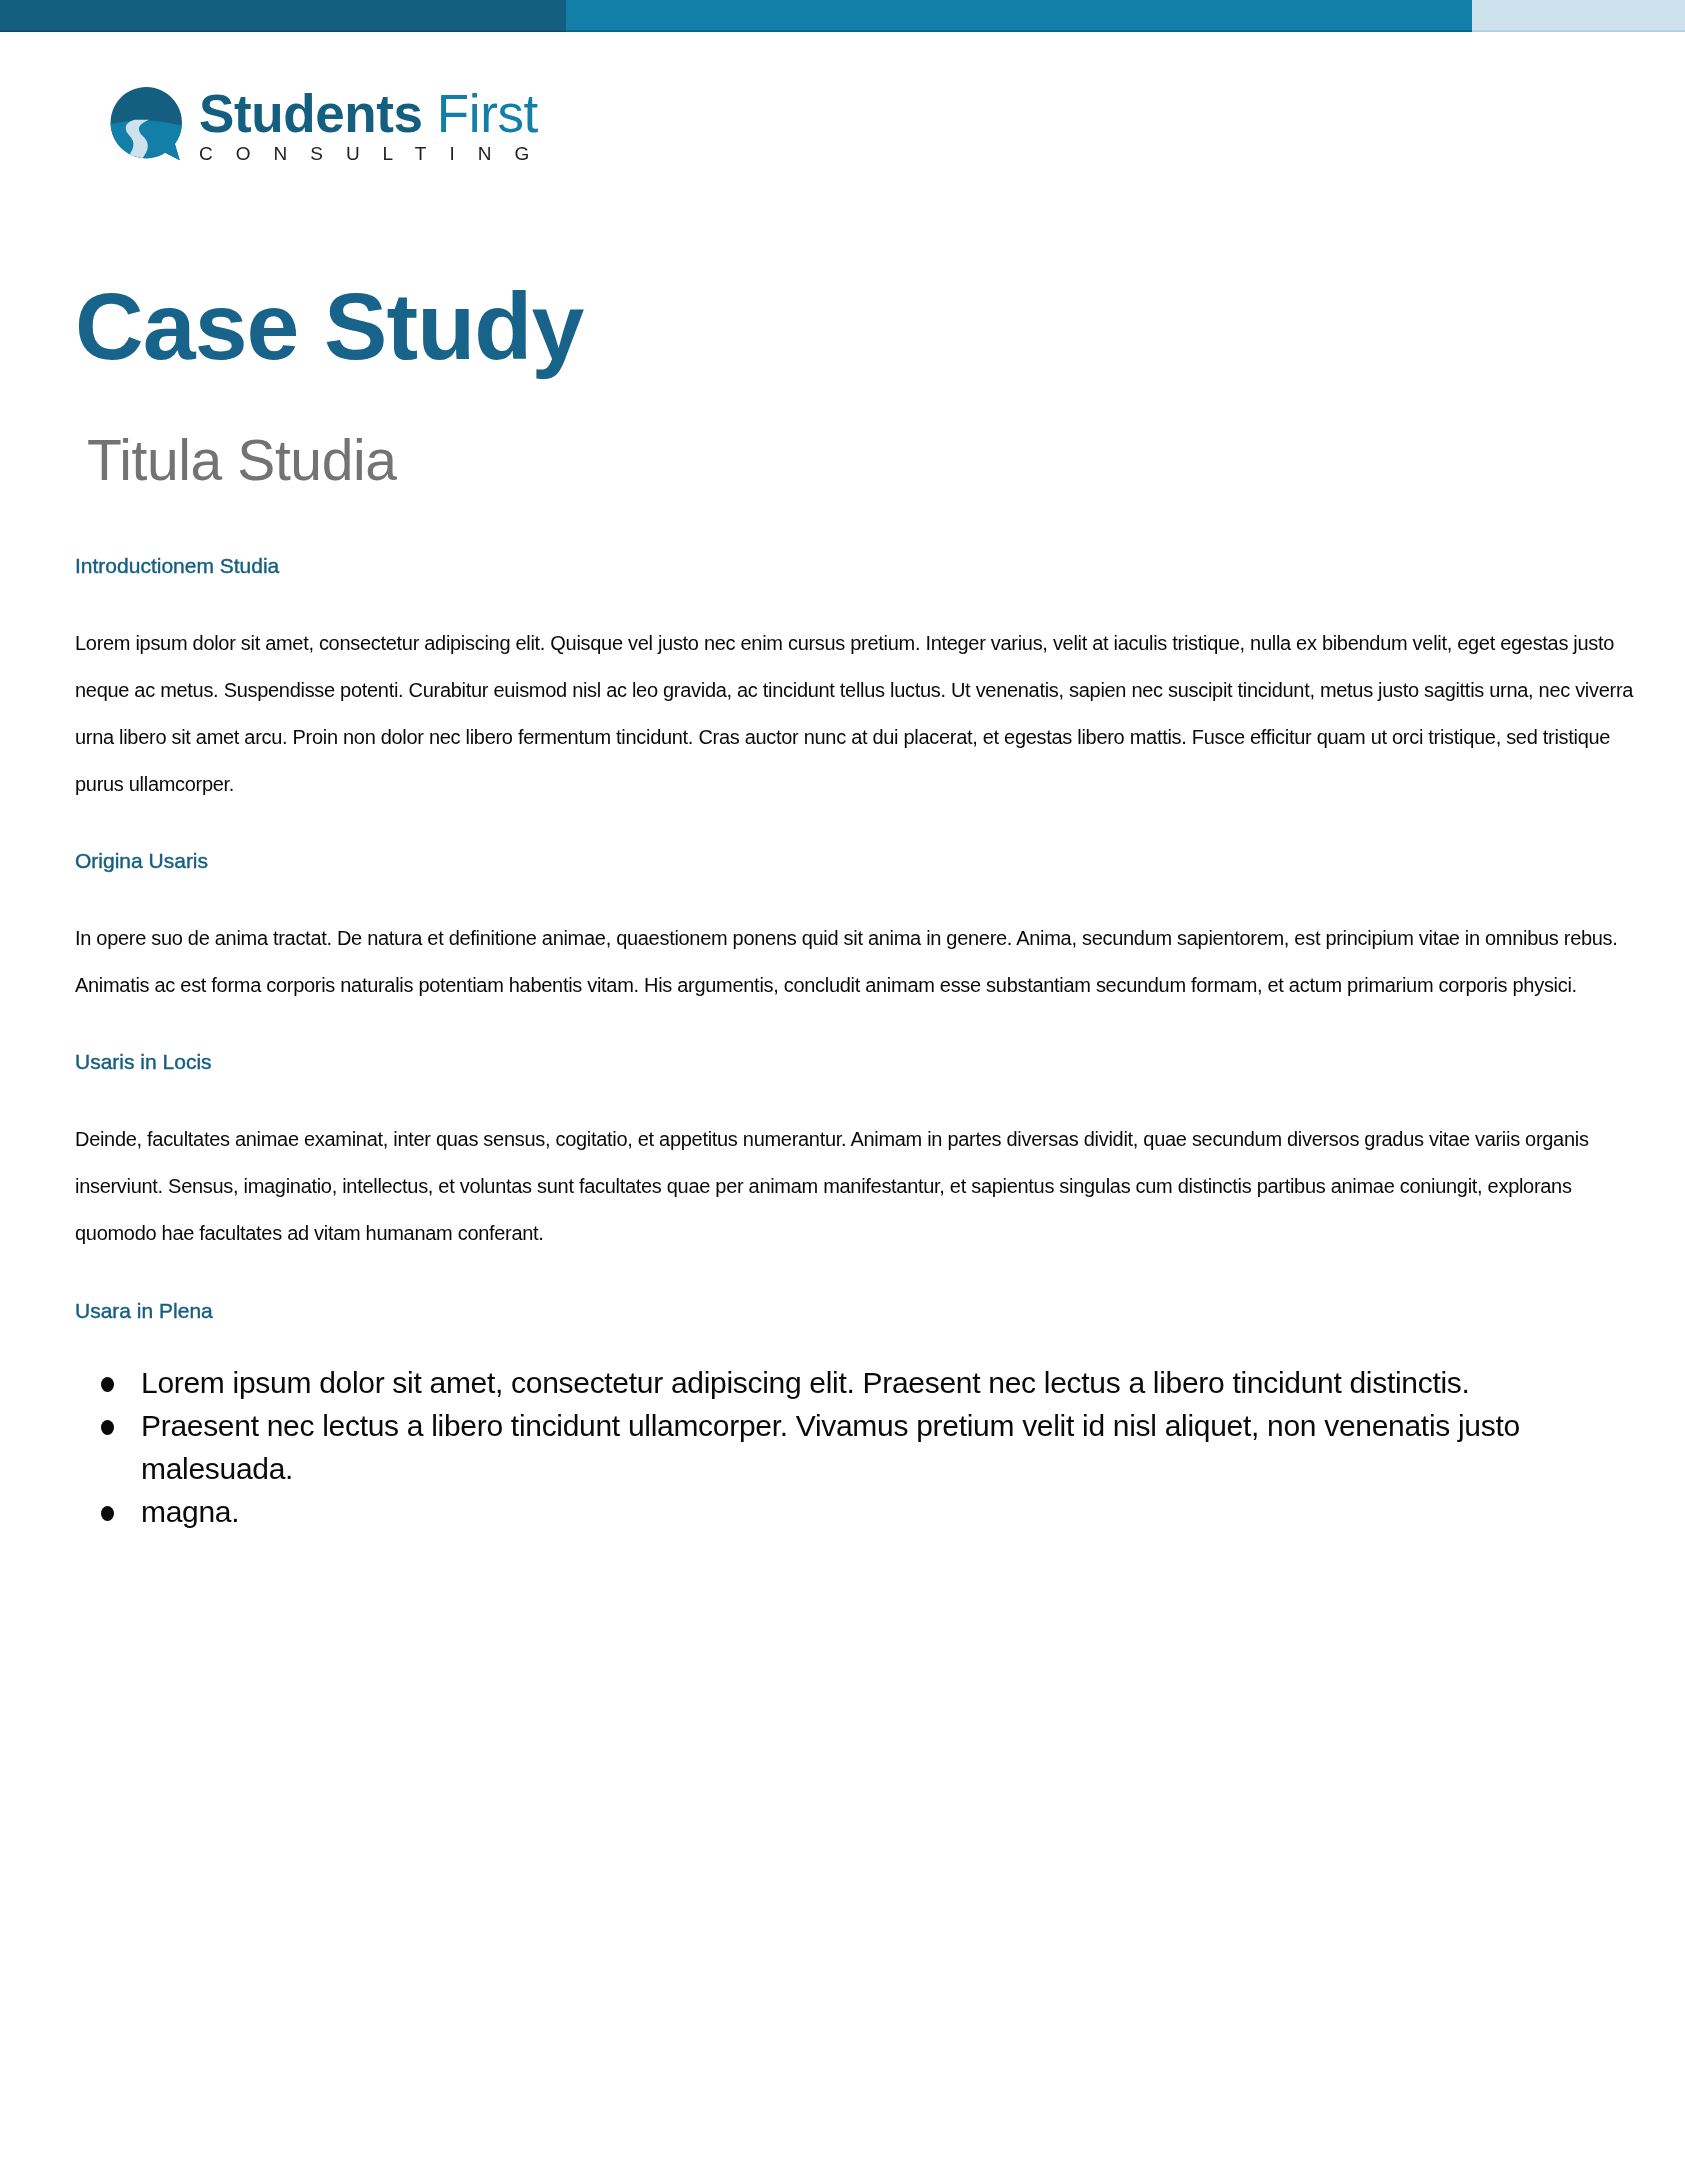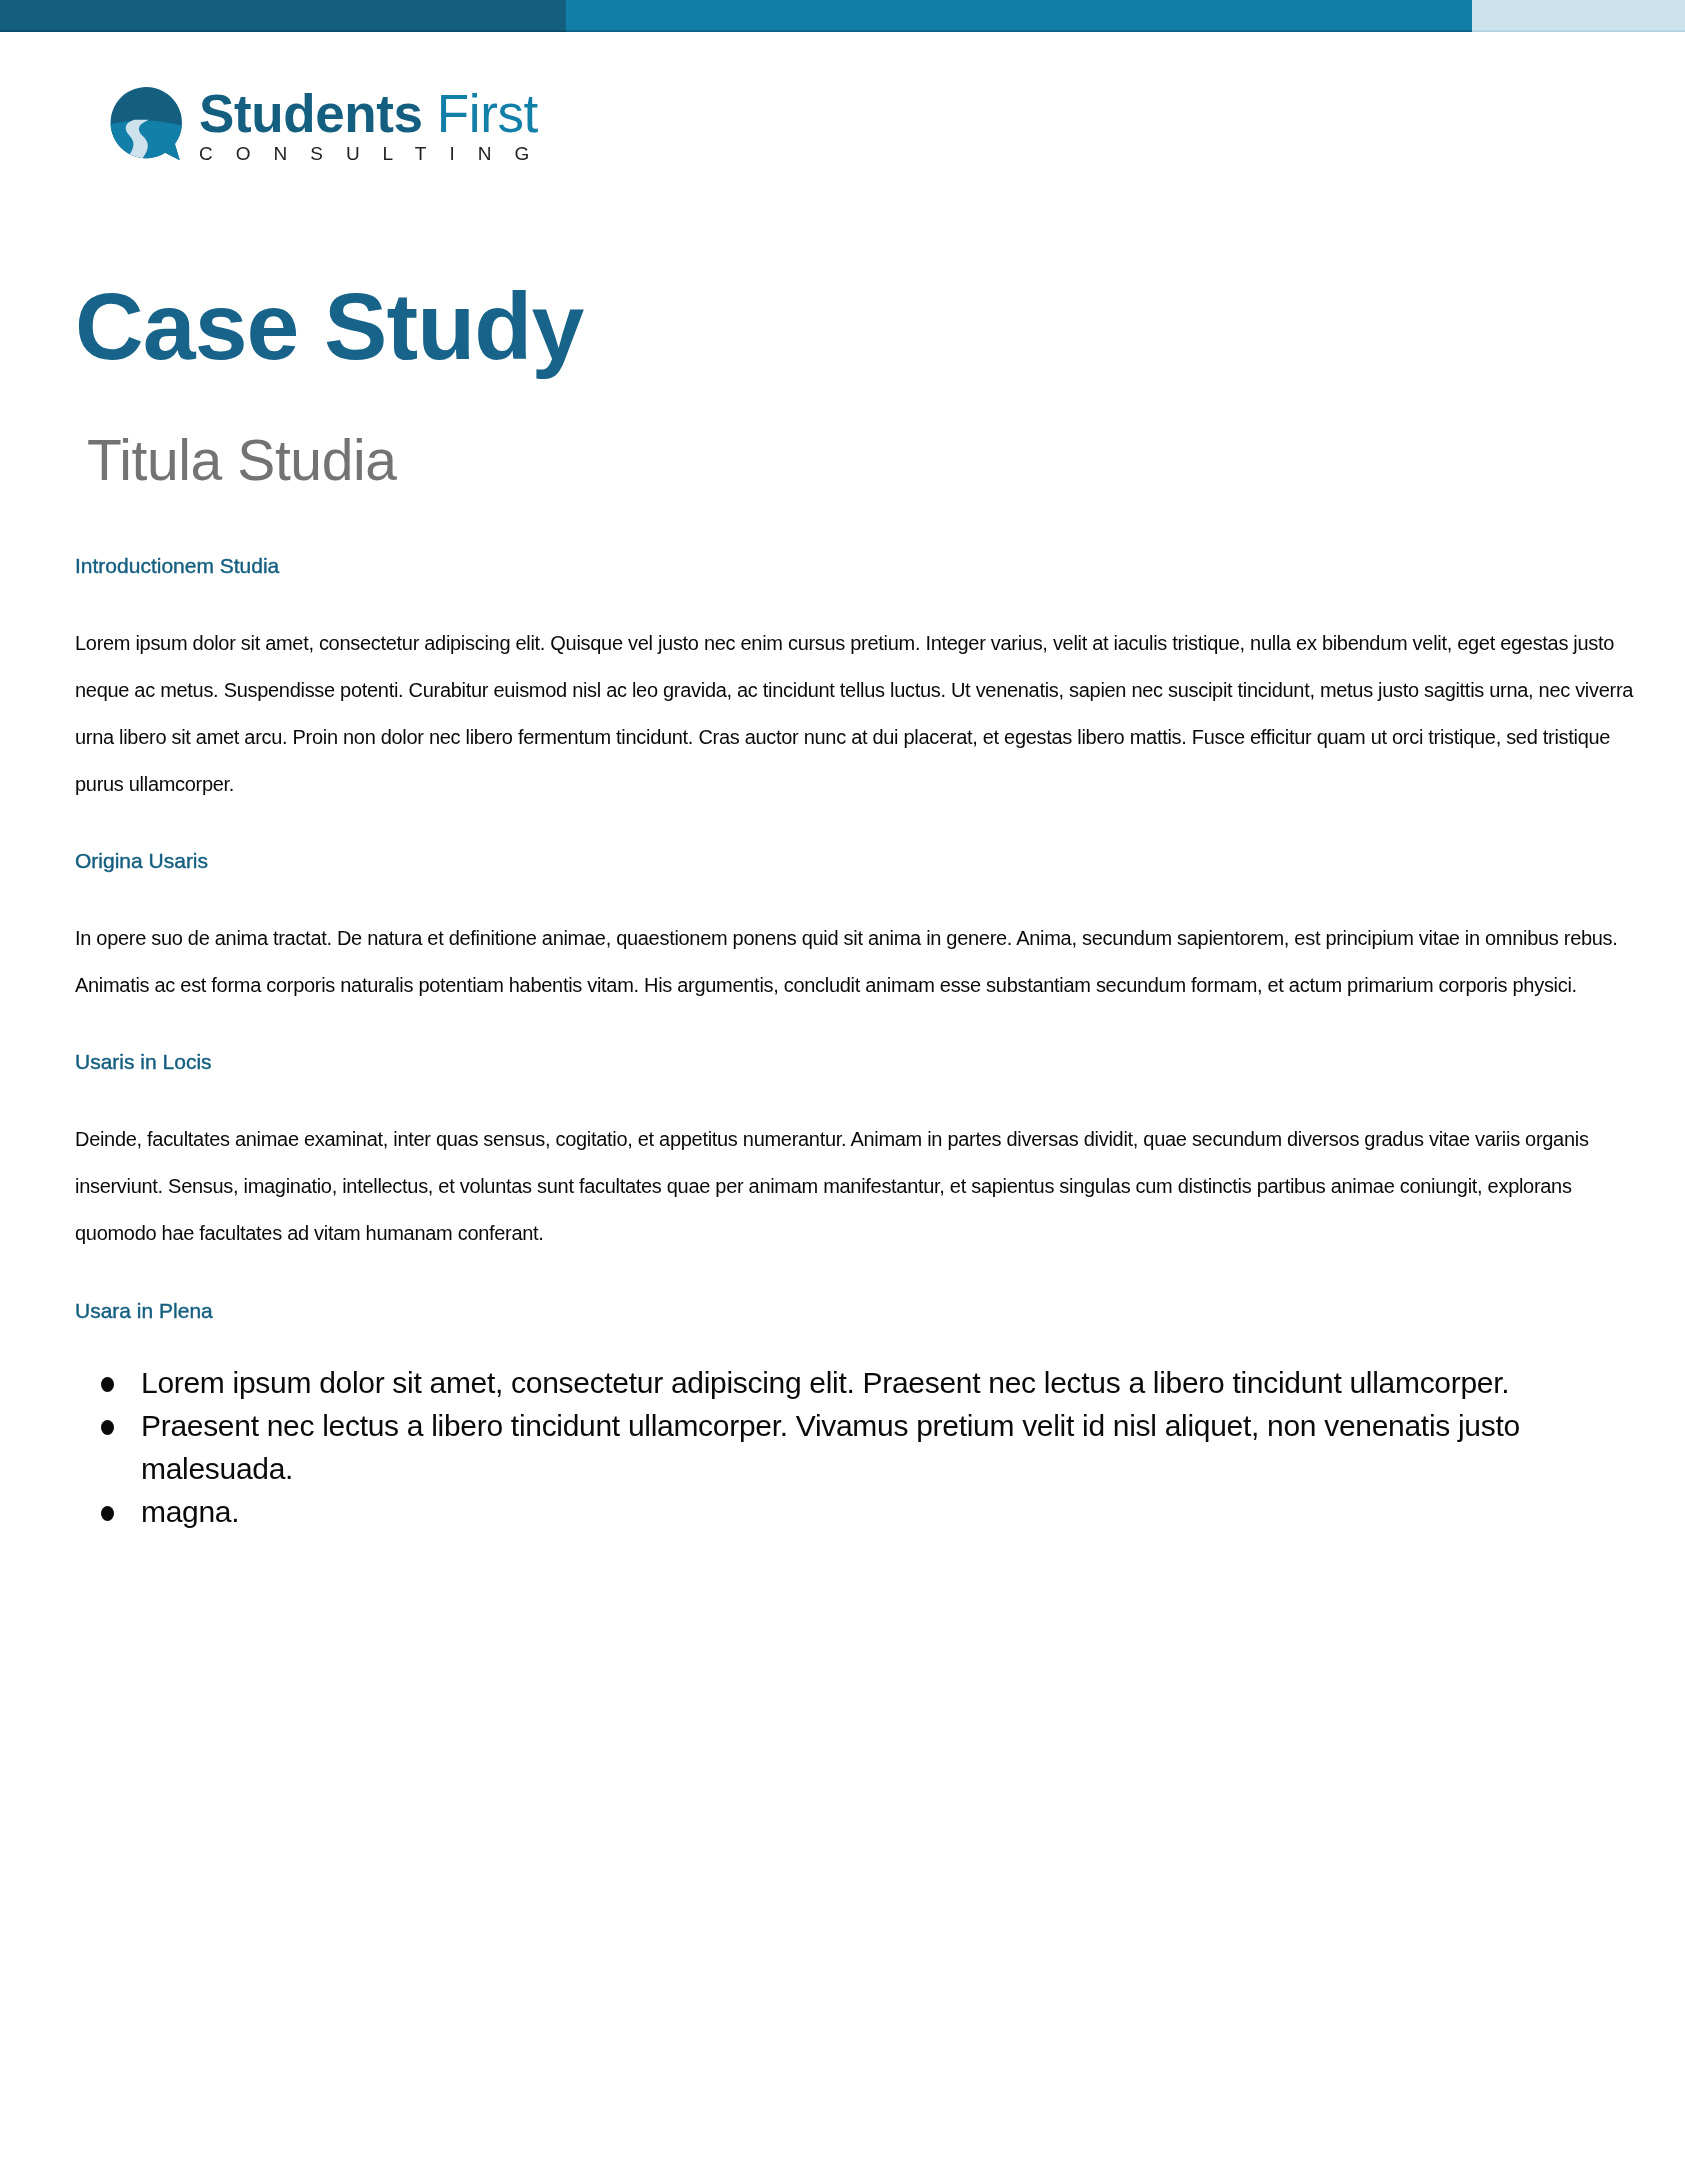--- a/index.html
+++ b/index.html
@@ -79,19 +79,19 @@
     <h2>Origina Usaris</h2>
     <p>In opere suo de anima tractat. De natura et definitione animae, quaestionem ponens quid sit anima in genere. Anima, secundum sapientorem, est principium vitae in omnibus rebus. Animatis ac est forma corporis naturalis potentiam habentis vitam. His argumentis, concludit animam esse substantiam secundum formam, et actum primarium corporis physici.</p>
   </div>
   <div class="section sec-3">
     <h2>Usaris in Locis</h2>
     <p>Deinde, facultates animae examinat, inter quas sensus, cogitatio, et appetitus numerantur. Animam in partes diversas dividit, quae secundum diversos gradus vitae variis organis inserviunt. Sensus, imaginatio, intellectus, et voluntas sunt facultates quae per animam manifestantur, et sapientus singulas cum distinctis partibus animae coniungit, explorans quomodo hae facultates ad vitam humanam conferant.</p>
   </div>
   <div class="section sec-4">
     <h2>Usara in Plena</h2>
     <ul class="bullets">
-      <li><span class="dot"></span><span>Lorem ipsum dolor sit amet, consectetur adipiscing elit. Praesent nec lectus a libero tincidunt ullamcorper.</span></li>
+      <li><span class="dot"></span><span>Lorem ipsum dolor sit amet, consectetur adipiscing elit. Praesent nec lectus a libero tincidunt distinctis.</span></li>
       <li><span class="dot"></span><span>Praesent nec lectus a libero tincidunt ullamcorper. Vivamus pretium velit id nisl aliquet, non venenatis justo malesuada.</span></li>
       <li><span class="dot"></span><span>magna.</span></li>
     </ul>
   </div>
 </div>
 
 
 </body></html>

